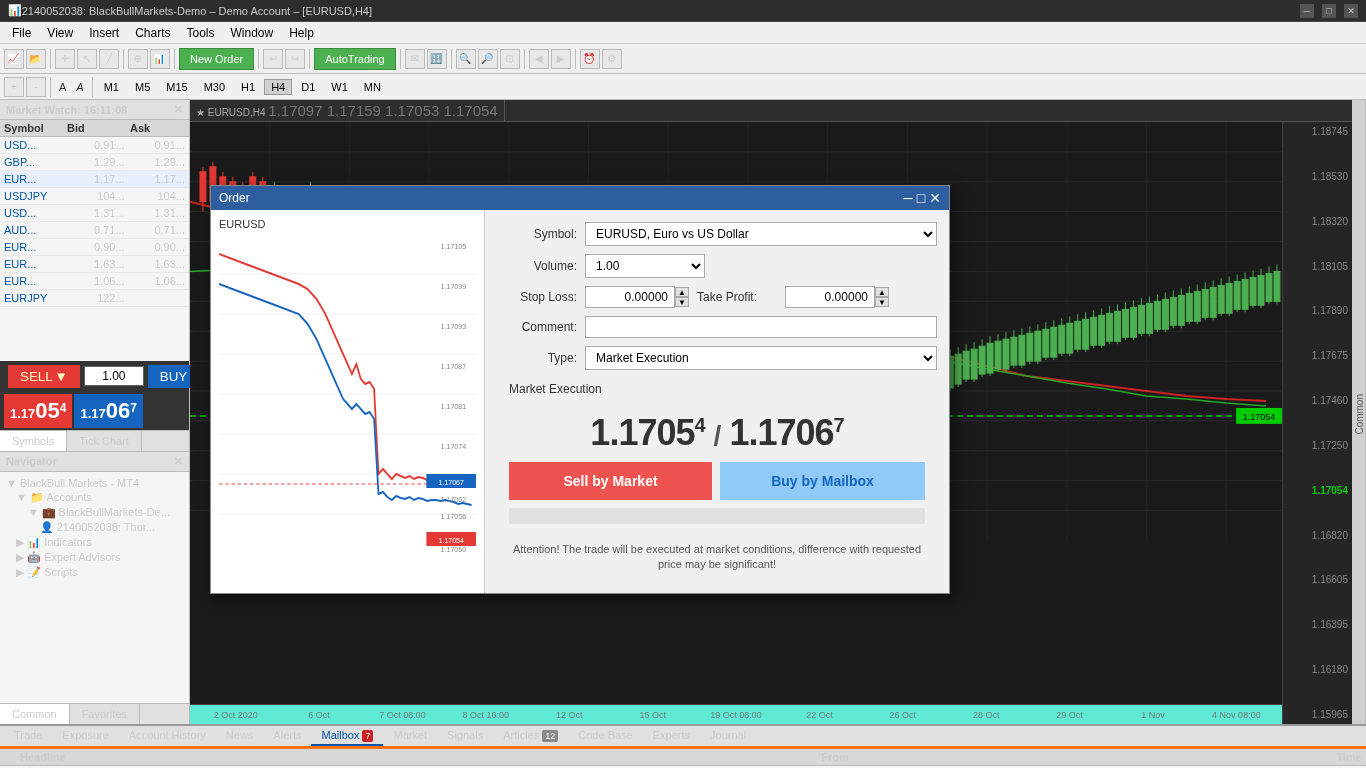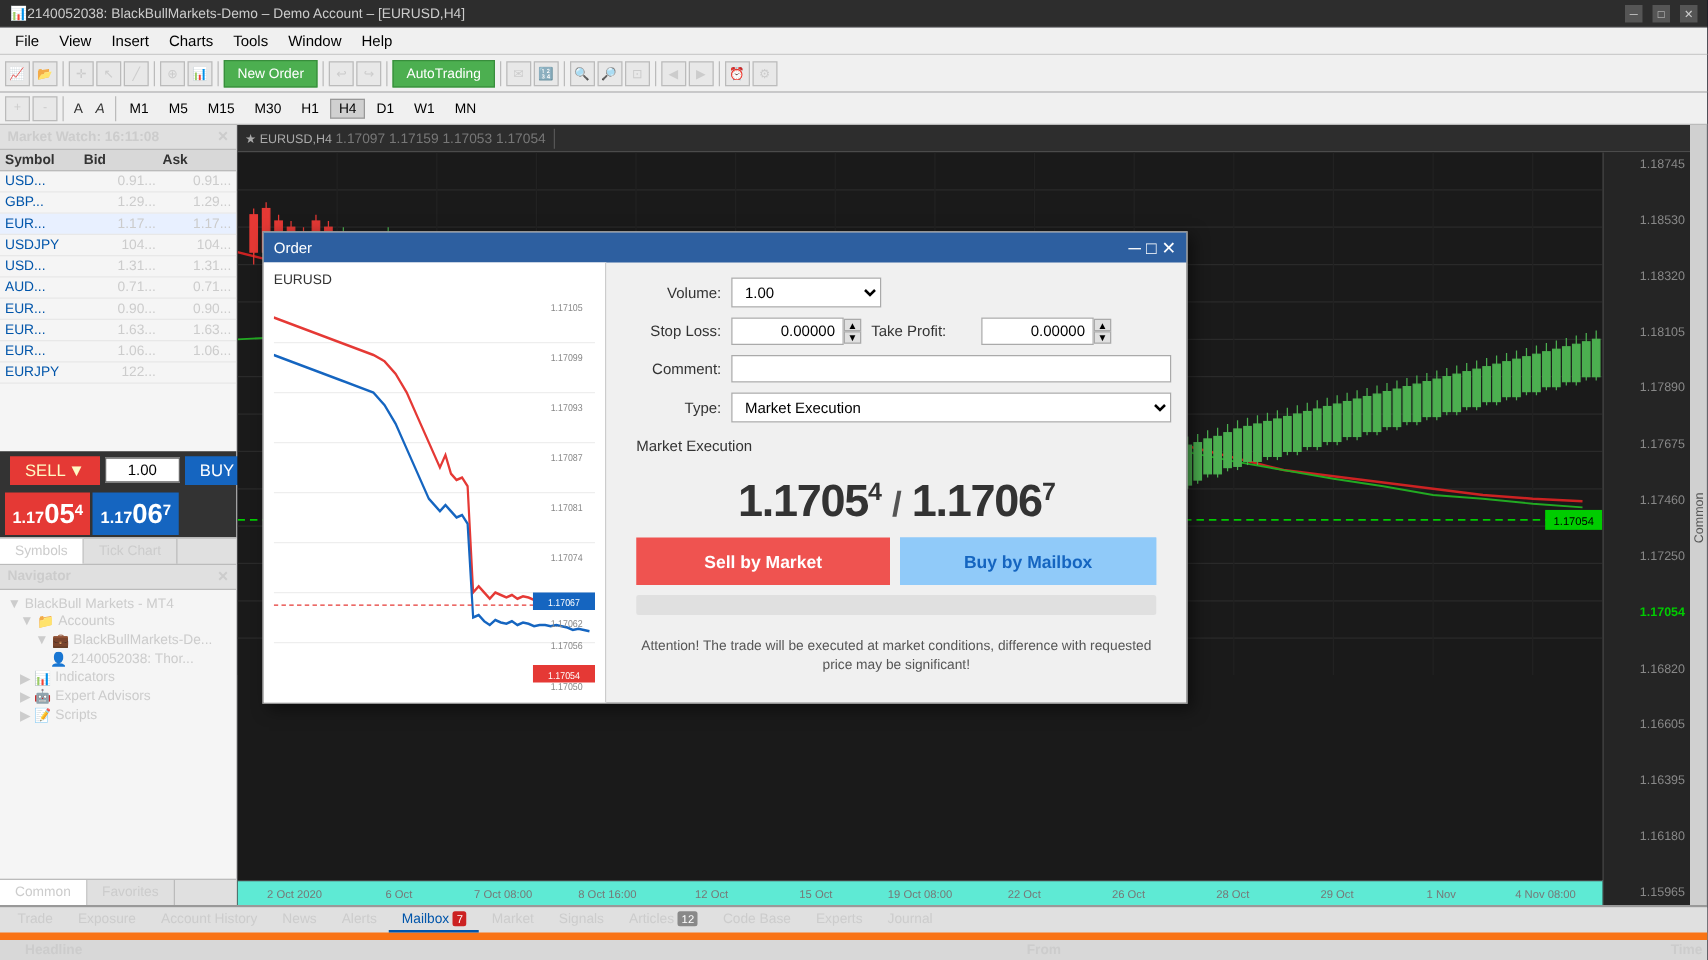--- a/index.html
+++ b/index.html
@@ -79,21 +79,21 @@
 
     
     .chart-svg { position: absolute; left: 0; top: 0; right: 70px; bottom: 20px; }
 
     
     .time-axis { position: absolute; bottom: 0; left: 0; right: 70px; height: 20px; background: #5eead4; border-top: 1px solid #444; display: flex; align-items: center; padding: 0 4px; }
     .time-label { flex: 1; font-size: 9px; color: #777; text-align: center; }
 
     
     .bottom-panel { height: 130px; background: #f5f5f5; border-top: 2px solid #999; display: flex; flex-direction: column; }
-    .bottom-tabs { display: flex; background: #e0e0e0; border-bottom: 6px solid #f97316; padding: 0 4px; }
+    .bottom-tabs { display: flex; background: #e0e0e0; border-bottom: 3px solid #f97316; padding: 0 4px; }
     .bottom-tab { padding: 3px 10px; cursor: pointer; font-size: 11px; border-bottom: 2px solid transparent; }
     .bottom-tab.active { border-bottom-color: #0055aa; color: #0055aa; }
     .news-table { flex: 1; overflow-y: auto; }
     .news-header { display: flex; background: #d8d8d8; border-bottom: 1px solid #bbb; padding: 2px 4px; font-weight: bold; font-size: 11px; }
     .news-row { display: flex; padding: 2px 4px; border-bottom: 1px solid #e8e8e8; font-size: 11px; }
     .news-icon { width: 16px; }
     .news-headline { flex: 2; }
     .news-from { flex: 1; }
     .news-time { width: 140px; text-align: right; }
 
@@ -338,21 +338,21 @@
     <div class="left-tabs">
       <div class="left-tab active">Common</div>
       <div class="left-tab">Favorites</div>
     </div>
   </div>
 
   <div class="chart-area">
 
     <div class="chart-tabs">
       <div class="chart-tab" style="color:#aaa;font-size:10px;padding:2px 6px;">
-        ★ <span>EURUSD,H4</span> <span style="color:#777;font-size:11px;">1.17097 1.17159 1.17053 1.17054</span>
+        ★ <span>EURUSD,H4</span> <span style="color:#777;font-size:15px;">1.17097 1.17159 1.17053 1.17054</span>
       </div>
     </div>
 
     <div class="chart-canvas">
 
       <svg class="chart-svg" viewBox="0 0 1096 420" preserveAspectRatio="none">
         <rect width="100%" height="100%" fill="#1a1a1a"></rect>
 
         <line x1="0" y1="30" x2="1096" y2="30" stroke="#2a2a2a" stroke-width="1"></line>
         <line x1="0" y1="60" x2="1096" y2="60" stroke="#2a2a2a" stroke-width="1"></line>
@@ -798,20 +798,26 @@
             <text x="250" y="285" font-size="8" fill="#888">1.17056</text>
             <rect x="234" y="298" width="56" height="14" fill="#e53935"></rect>
             <text x="262" y="309" font-size="8" fill="white" text-anchor="middle">1.17054</text>
             <text x="250" y="318" font-size="8" fill="#888">1.17050</text>
           </svg>
         </div>
       </div>
 
       <div class="dialog-right">
 
+        <div class="dialog-row">
+          <span class="dialog-label">Symbol:</span>
+          <select class="dialog-select">
+            <option>EURUSD, Euro vs US Dollar</option>
+          </select>
+        </div>
 
         <div class="dialog-row">
           <span class="dialog-label">Volume:</span>
           <select class="dialog-select" style="max-width:120px;">
             <option>1.00</option>
           </select>
         </div>
 
         <div class="dialog-row">
           <span class="dialog-label">Stop Loss:</span>

